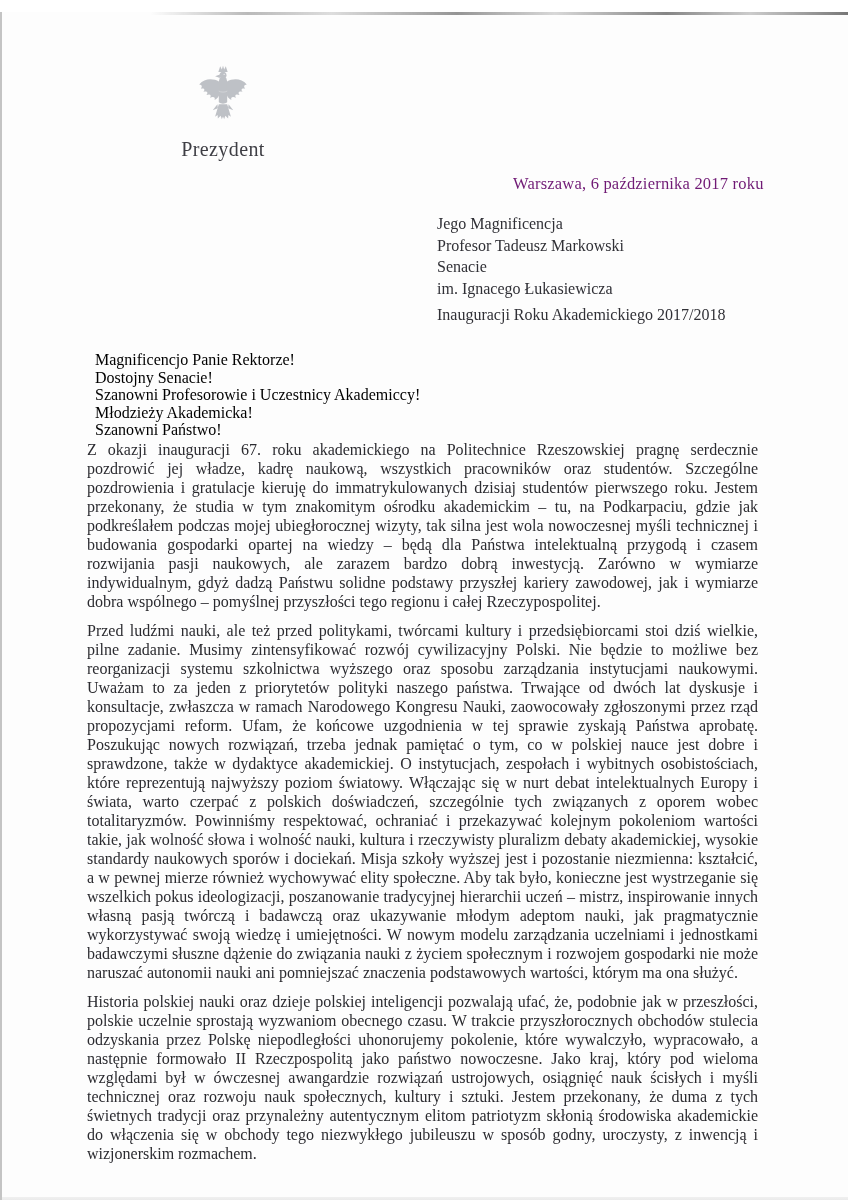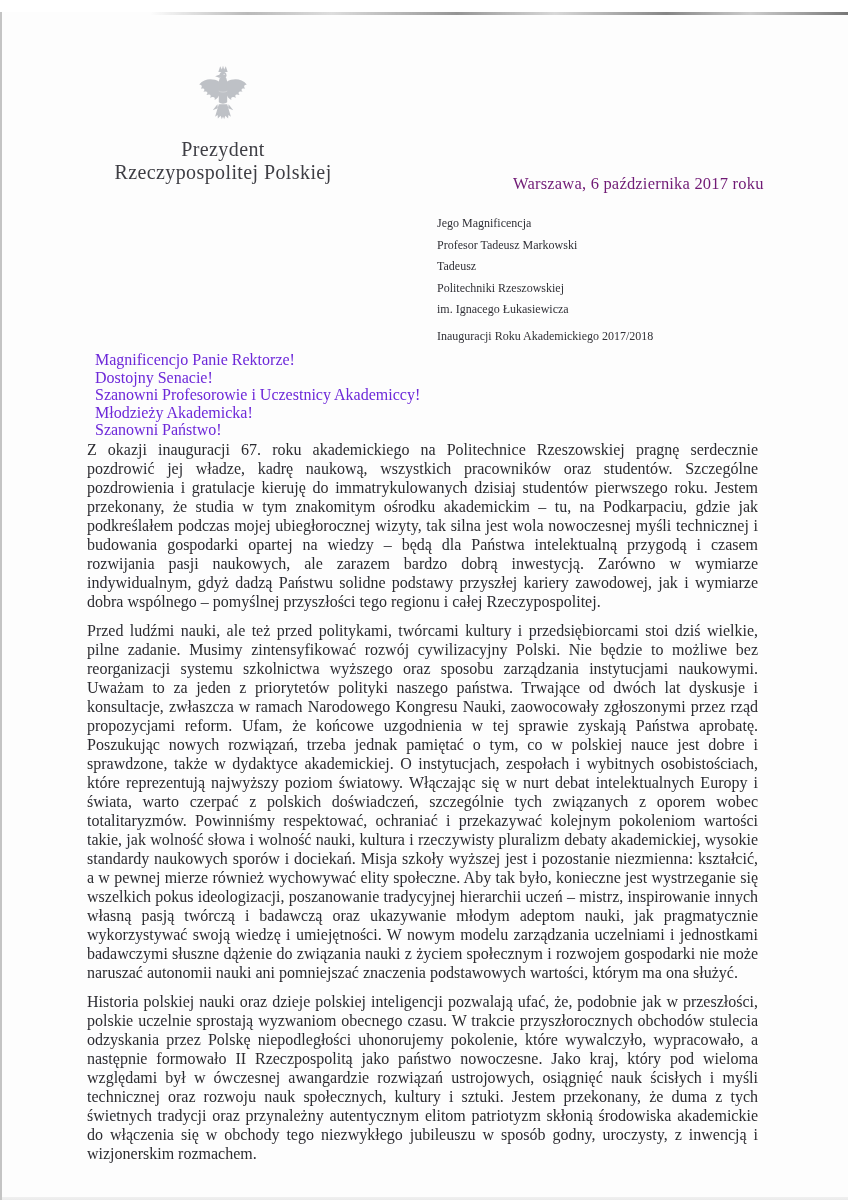--- a/index.html
+++ b/index.html
@@ -38,27 +38,27 @@
   .eagle { display:block; margin:0 auto 4px; opacity:.85; }
   .lh-title { font-size:20px; line-height:23px; letter-spacing:.4px; }
   
   .dateline {
     position:absolute; left:513px; top:162px;
     font-size:16.5px; color:#701a75; letter-spacing:.2px;
   }
   
   .recipient {
     position:absolute; left:437px; top:201px;
-    font-size:12px; line-height:21.5px; color:#303036;
+    font-size:16px; line-height:21.5px; color:#303036;
   }
   .recipient .grp2 { margin-top:5px; }
   
   .salutations {
     position:absolute; left:95px; top:339px;
-    font-size:16px; line-height:17.6px; color:#6d28d9;
+    font-size:16px; line-height:17.6px; color:#000000;
   }
   
   .letter-body {
     position:absolute; left:87px; top:428px; width:671px;
     font-size:16px; line-height:19px;
     text-align:justify; text-justify:inter-word;
     color:#2b2b30;
   }
   .letter-body p { margin:0 0 10px 0; }
 </style>
@@ -81,30 +81,28 @@
         <path d="M52 38 C38 30 20 31 9 44 C14.5 44.5 16.5 48 12.5 53 C19.5 51 22.5 54.5 18 60 C26 57 29 61 24.5 66.5 C32.5 63 36 66.5 32 72.5 C39.5 69 44 71 42 77 C47 74.5 51 71 52 66 Z"></path>
         <path transform="scale(-1,1) translate(-120,0)" d="M52 38 C38 30 20 31 9 44 C14.5 44.5 16.5 48 12.5 53 C19.5 51 22.5 54.5 18 60 C26 57 29 61 24.5 66.5 C32.5 63 36 66.5 32 72.5 C39.5 69 44 71 42 77 C47 74.5 51 71 52 66 Z"></path>
         <path d="M51 86 L43 113 L48.5 109.5 L49 117 L55 111 L57.5 118.5 L60 112.5 L62.5 118.5 L65 111 L71 117 L71.5 109.5 L77 113 L69 86 Z"></path>
         <path d="M48 86 L38 99 L49 95 Z"></path>
         <path d="M72 86 L82 99 L71 95 Z"></path>
       </g>
       <circle cx="62.5" cy="22" r="1.3" fill="#ffffff"></circle>
       <path d="M51 58 C55 61 65 61 69 58" stroke="#ffffff" stroke-width="1" fill="none" opacity=".6"></path>
     </svg>
     <div class="lh-title">Prezydent</div>
-    <div class="lh-title">Rzeczypospolitej Polskiej</div>
   </div>
 
   <div class="dateline">Warszawa, 6 października 2017 roku</div>
 
   <div class="recipient">
     <div>Jego Magnificencja</div>
     <div>Profesor Tadeusz Markowski</div>
-    <div>Tadeusz</div>
-    <div>Politechniki Rzeszowskiej</div>
+    <div>Senacie</div>
     <div>im. Ignacego Łukasiewicza</div>
     <div class="grp2">
       <div>Inauguracji Roku Akademickiego 2017/2018</div>
     </div>
   </div>
 
   <div class="salutations">
     <div>Magnificencjo Panie Rektorze!</div>
     <div>Dostojny Senacie!</div>
     <div>Szanowni Profesorowie i Uczestnicy Akademiccy!</div>

